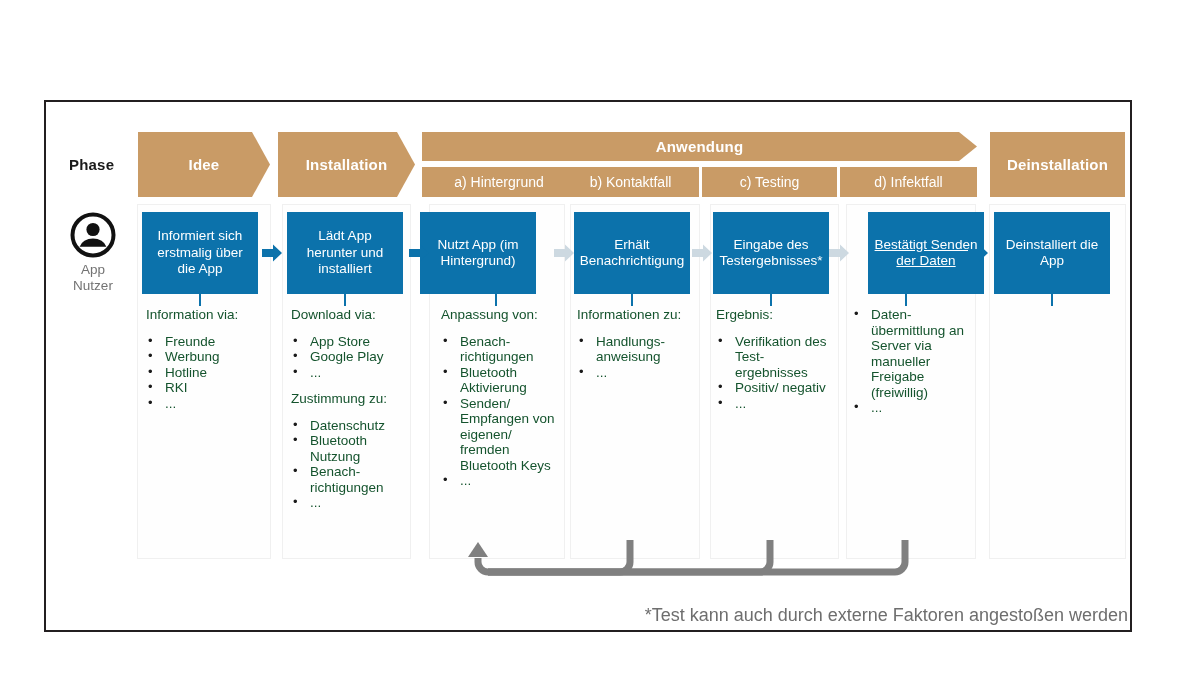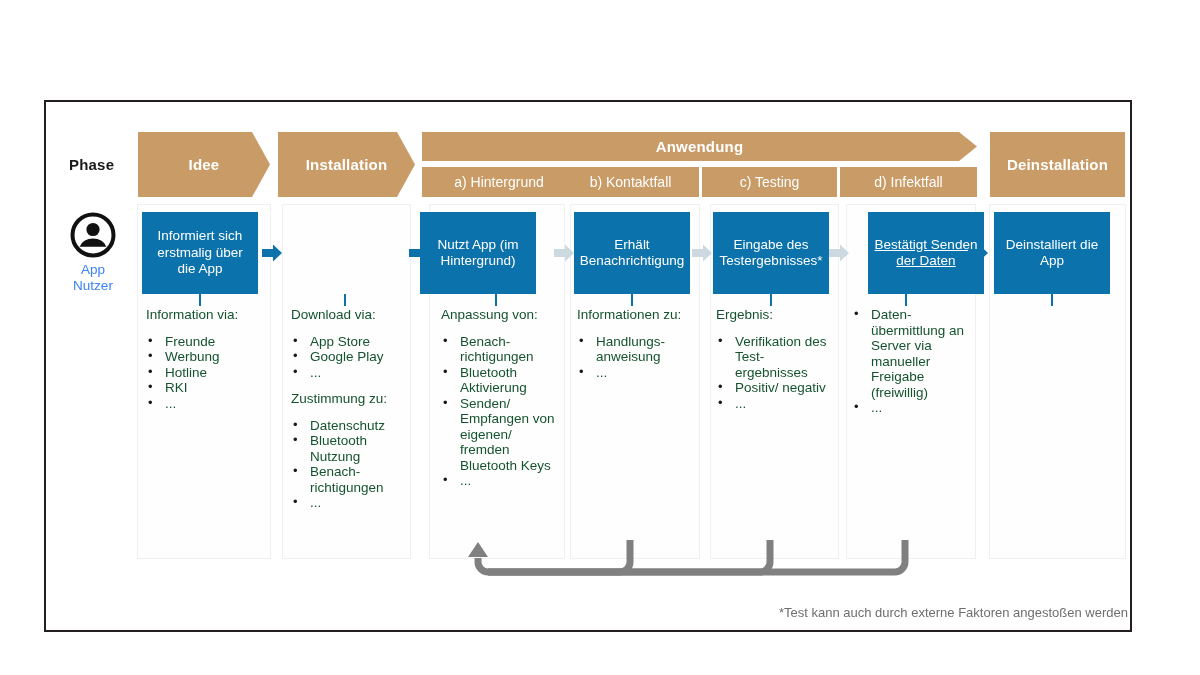--- a/index.html
+++ b/index.html
@@ -18,21 +18,21 @@
   
   .phase-label{
     position:absolute;left:69px;top:156px;width:70px;
     font-weight:bold;font-size:15px;color:#1a1a1a;letter-spacing:.2px;
   }
   .actor{
     position:absolute;left:62px;top:212px;width:62px;text-align:center;
   }
   .actor .glyph{display:block;width:46px;height:46px;margin:0 auto 4px auto;}
   .actor .cap{
-    display:block;font-size:13.5px;line-height:15.5px;color:#3b82f6;text-align:center;
+    display:block;font-size:13.5px;line-height:15.5px;color:#737373;text-align:center;
   }
 
   
   .chev{
     position:absolute;background:#c99b66;color:#fff;
     display:flex;align-items:center;justify-content:center;
     font-weight:bold;font-size:15px;letter-spacing:.2px;
   }
   .chev.arrow{
     -webkit-clip-path:polygon(0 0, calc(100% - 18px) 0, 100% 50%, calc(100% - 18px) 100%, 0 100%);
@@ -73,21 +73,21 @@
   }
   .detail li::before{
     content:"\2022";position:absolute;left:2px;top:-1px;font-size:13px;color:#1a1a1a;
   }
 
   
   .loop{position:absolute;left:460px;top:540px;}
 
   
   .footnote{
-    position:absolute;right:72px;top:605px;font-size:13px;color:#6e6e6e;
+    position:absolute;right:72px;top:605px;font-size:18px;color:#6e6e6e;
     text-align:right;white-space:nowrap;
   }
 </style>
 </head>
 <body>
 
 <div id="stage">
 
   <div class="frame"></div>
 
@@ -140,20 +140,23 @@
   <div class="panel" style="left:571px;width:128px;"></div>
   <div class="panel" style="left:711px;width:127px;"></div>
   <div class="panel" style="left:847px;width:128px;"></div>
   <div class="panel" style="left:990px;width:135px;"></div>
 
   <div class="step" style="left:142px;width:116px;">
     <span>Informiert sich erstmalig über die App</span>
   </div>
   <div class="stem" style="left:199px;"></div>
 
+  <div class="step" style="left:287px;width:116px;">
+    <span>Lädt App herunter und installiert</span>
+  </div>
   <div class="stem" style="left:344px;"></div>
 
   <div class="step" style="left:420px;width:116px;">
     <span>Nutzt App (im Hintergrund)</span>
   </div>
   <div class="stem" style="left:495px;"></div>
 
   <div class="step" style="left:574px;width:116px;">
     <span>Erhält Benachrichtigung</span>
   </div>

